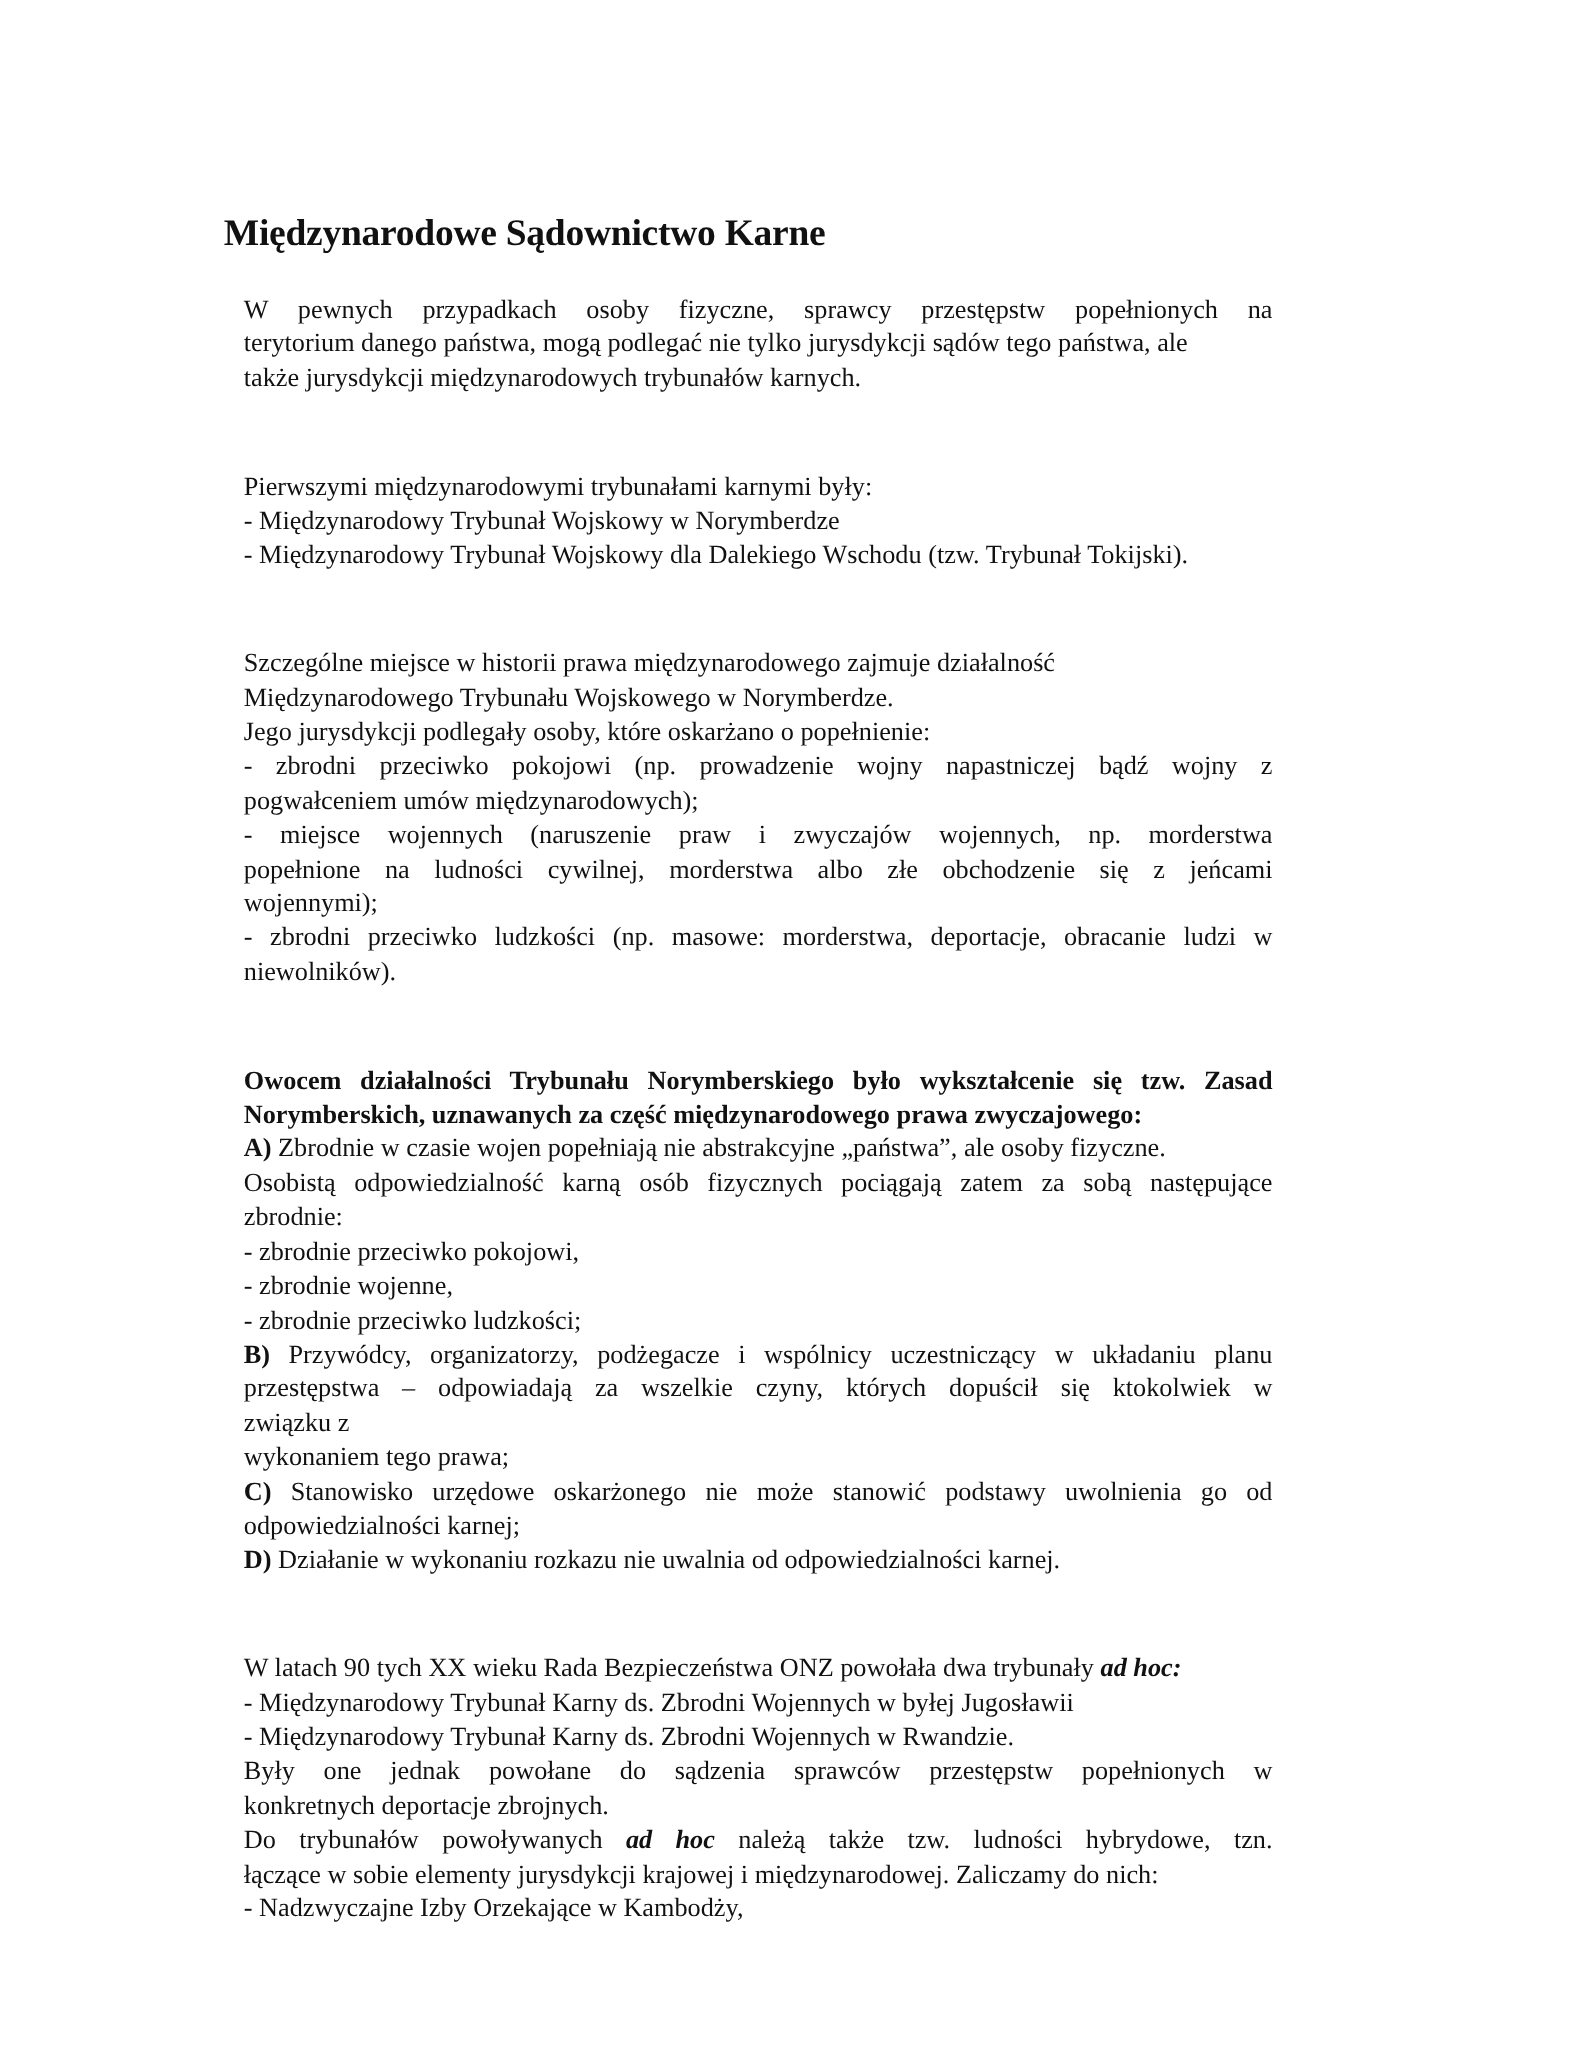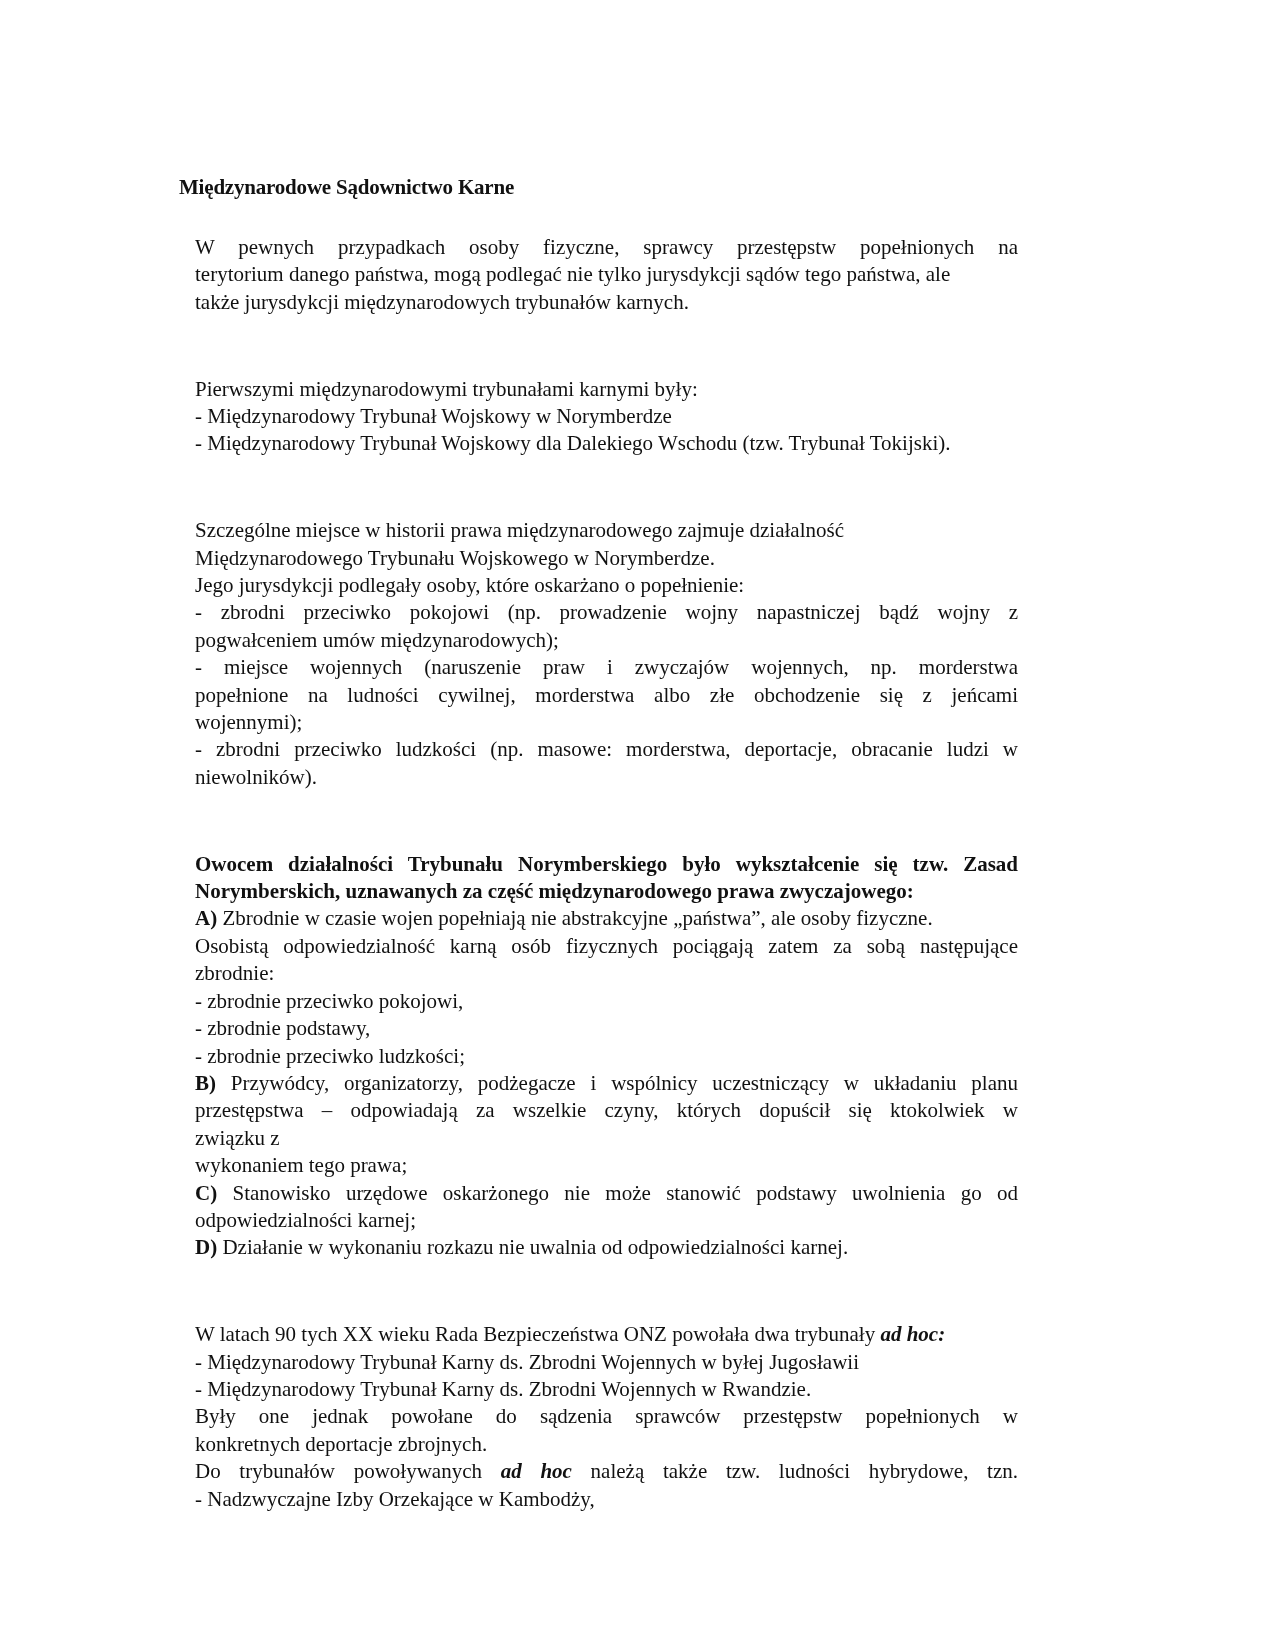--- a/index.html
+++ b/index.html
@@ -4,21 +4,21 @@
 <style>
   html, body { margin: 0; padding: 0; background: #ffffff; }
   body { width: 1275px; height: 1650px; position: relative; overflow: hidden; }
   .page {
     position: absolute; left: 179px; top: 170px; width: 855px;
     font-family: "Liberation Serif", "DejaVu Serif", serif;
     color: #111111; font-size: 21px; line-height: 27.4px;
   }
   .title {
     font-family: "Liberation Serif", "DejaVu Serif", serif;
-    font-weight: bold; font-size: 21px; line-height: 34px;
+    font-weight: bold; font-size: 30px; line-height: 34px;
     margin: 0 0 30px 0; letter-spacing: -0.2px;
   }
   .p { margin: 16px; }
   .gap { height: 27.4px; }
   .bold { font-weight: bold; }
   .it { font-style: italic; font-weight: bold; }
   .line { display: block; white-space: nowrap; }
   .jline { display: block; text-align: justify; text-align-last: justify; }
 </style>
 </head>
@@ -57,21 +57,21 @@
   <div class="gap"></div>
 
   <div class="p">
     <span class="jline bold">Owocem działalności Trybunału Norymberskiego było wykształcenie się tzw. Zasad</span>
     <span class="line bold">Norymberskich, uznawanych za część międzynarodowego prawa zwyczajowego:</span>
 
     <span class="line"><b>A)</b><span> Zbrodnie w czasie wojen popełniają nie abstrakcyjne „państwa”, ale osoby fizyczne.</span></span>
     <span class="jline">Osobistą odpowiedzialność karną osób fizycznych pociągają zatem za sobą następujące</span>
     <span class="line">zbrodnie:</span>
     <span class="line">- zbrodnie przeciwko pokojowi,</span>
-    <span class="line">- zbrodnie podstawy,</span>
+    <span class="line">- zbrodnie wojenne,</span>
     <span class="line">- zbrodnie przeciwko ludzkości;</span>
 
     <span class="jline"><b>B)</b><span> Przywódcy, organizatorzy, podżegacze i wspólnicy uczestniczący w układaniu planu</span></span>
     <span class="jline">przestępstwa – odpowiadają za wszelkie czyny, których dopuścił się ktokolwiek w</span>
     <span class="line">związku z</span>
     <span class="line">wykonaniem tego prawa;</span>
 
     <span class="jline"><b>C)</b><span> Stanowisko urzędowe oskarżonego nie może stanowić podstawy uwolnienia go od</span></span>
     <span class="line">odpowiedzialności karnej;</span>
 
@@ -79,16 +79,17 @@
   </div>
   <div class="gap"></div>
 
   <div class="p">
     <span class="line"><span>W latach 90 tych XX wieku Rada Bezpieczeństwa ONZ powołała dwa trybunały </span><span class="it">ad hoc:</span></span>
     <span class="line">- Międzynarodowy Trybunał Karny ds. Zbrodni Wojennych w byłej Jugosławii</span>
     <span class="line">- Międzynarodowy Trybunał Karny ds. Zbrodni Wojennych w Rwandzie.</span>
     <span class="jline">Były one jednak powołane do sądzenia sprawców przestępstw popełnionych w</span>
     <span class="line">konkretnych deportacje zbrojnych.</span>
     <span class="jline"><span>Do trybunałów powoływanych </span><span class="it">ad hoc</span><span> należą także tzw. ludności hybrydowe, tzn.</span></span>
+    <span class="line">łączące w sobie elementy jurysdykcji krajowej i międzynarodowej. Zaliczamy do nich:</span>
     <span class="line">- Nadzwyczajne Izby Orzekające w Kambodży,</span>
   </div>
 
 </div>
 
 </body></html>

